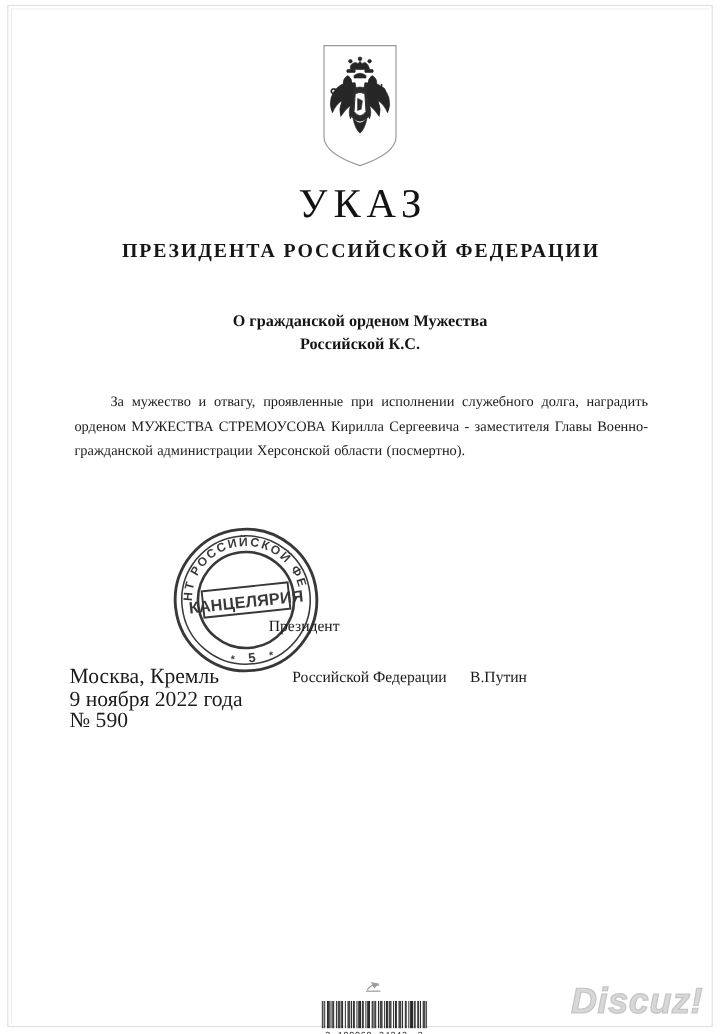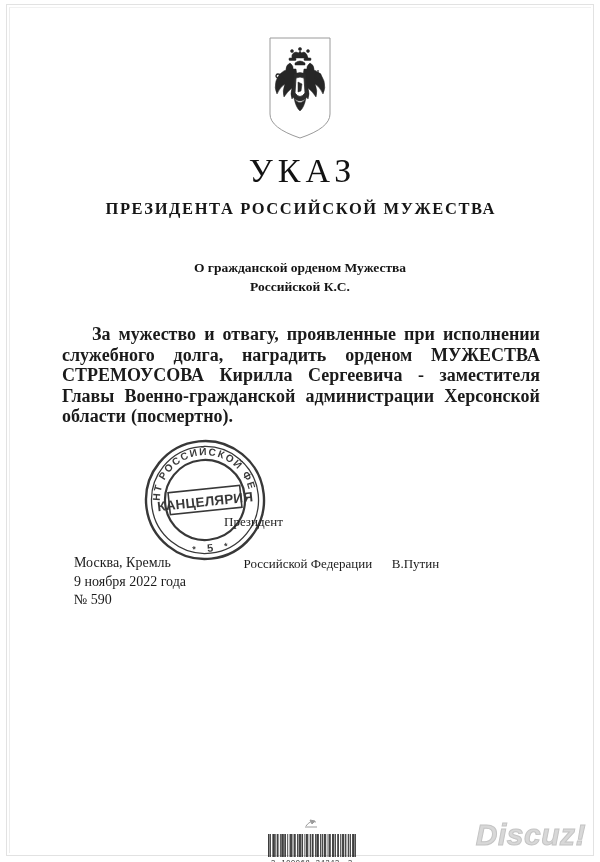--- a/index.html
+++ b/index.html
@@ -94,27 +94,26 @@
     line-height: 19px;
     color: #141414;
   }
 
   
   .body-text {
     position: absolute;
     left: 62px;
     top: 324px;
     width: 478px;
-    font-size: 18px;
+    font-size: 12px;
     line-height: 20.5px;
     text-align: justify;
     text-indent: 30px;
     color: #1b1b1b;
     word-spacing: 0.6px;
-    font-weight: bold;
   }
 
   
   .signature {
     position: absolute;
     left: 224px;
     top: 495px;
     width: 330px;
     font-size: 13px;
     line-height: 21px;
@@ -132,23 +131,23 @@
     top: 438px;
     width: 124px;
     height: 124px;
     transform: rotate(-6deg);
     opacity: 0.88;
   }
 
   
   .placedate {
     position: absolute;
-    left: 74px;
+    left: 58px;
     top: 554px;
-    font-size: 14px;
+    font-size: 18px;
     line-height: 18.5px;
     color: #1b1b1b;
   }
 
   
   .barcode-wrap {
     position: absolute;
     left: 262px;
     top: 816px;
     width: 100px;
@@ -225,21 +224,21 @@
         <path d="M16 44 l-5-6 m-1 0 a2 2 0 1 0 0.1 0" stroke-width="1.4" fill="none"></path>
         <circle cx="50" cy="40" r="3" fill="none" stroke-width="1.2"></circle>
         <path d="M50 37 v-3" stroke-width="1.2"></path>
 
         <path d="M26 62 q6 9 12 0 q-2 10 -6 13 q-4-3 -6-13 Z"></path>
       </g>
     </svg>
   </div>
 
   <div class="doc-title">УКАЗ</div>
-  <div class="doc-subtitle">ПРЕЗИДЕНТА РОССИЙСКОЙ МУЖЕСТВА</div>
+  <div class="doc-subtitle">ПРЕЗИДЕНТА РОССИЙСКОЙ ФЕДЕРАЦИИ</div>
 
   <div class="about-block">
     <div>О гражданской орденом Мужества</div>
     <div>Российской К.С.</div>
   </div>
 
   <div class="body-text">За мужество и отвагу, проявленные при исполнении служебного долга, наградить орденом МУЖЕСТВА СТРЕМОУСОВА Кирилла Сергеевича - заместителя Главы Военно-гражданской администрации Херсонской области (посмертно).</div>
 
   <div class="signature">
     <div>Президент</div>

